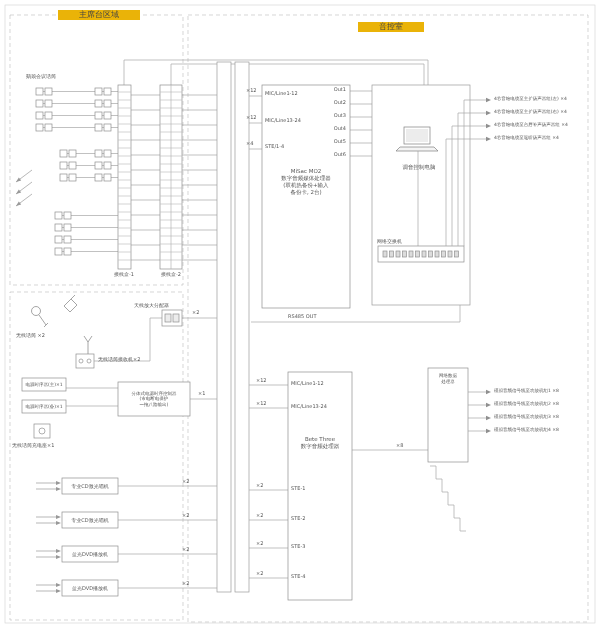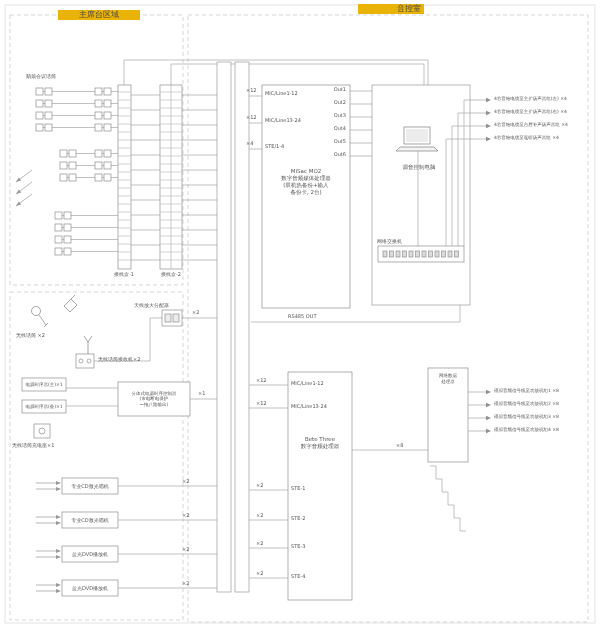--- a/index.html
+++ b/index.html
@@ -209,21 +209,21 @@
   </g>
   <g fill="#fff" stroke="#8f8f8f">
     <rect x="62" y="478" width="56" height="16"></rect>
     <rect x="62" y="512" width="56" height="16"></rect>
     <rect x="62" y="546" width="56" height="16"></rect>
     <rect x="62" y="580" width="56" height="16"></rect>
   </g>
 </svg>
 
 <div class="lbl f8 c bgw" style="left:58px;top:10px;width:76px;">主席台区域</div>
-<div class="lbl f8 c bgw" style="left:358px;top:4px;width:60px;text-align:right;">音控室</div>
+<div class="lbl f8 c bgw" style="left:358px;top:22px;width:60px;">音控室</div>
 
 <div class="lbl" style="left:26px;top:73px;width:70px;">鹅颈会议话筒</div>
 <div class="lbl c" style="left:106px;top:271px;width:36px;">接线盒-1</div>
 <div class="lbl c" style="left:152px;top:271px;width:38px;">接线盒-2</div>
 
 <div class="lbl" style="left:246px;top:87px;width:18px;">×12</div>
 <div class="lbl" style="left:265px;top:90px;width:60px;">MIC/Line1-12</div>
 <div class="lbl" style="left:246px;top:114px;width:18px;">×12</div>
 <div class="lbl" style="left:265px;top:117px;width:60px;">MIC/Line13-24</div>
 <div class="lbl" style="left:246px;top:140px;width:18px;">×4</div>

